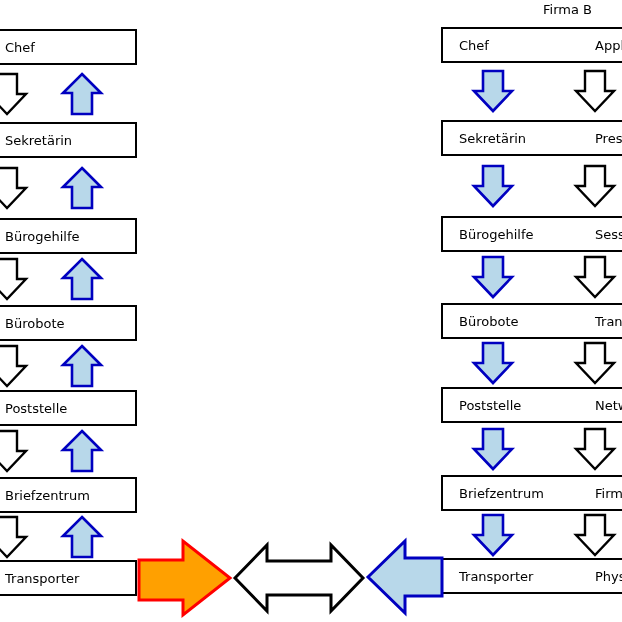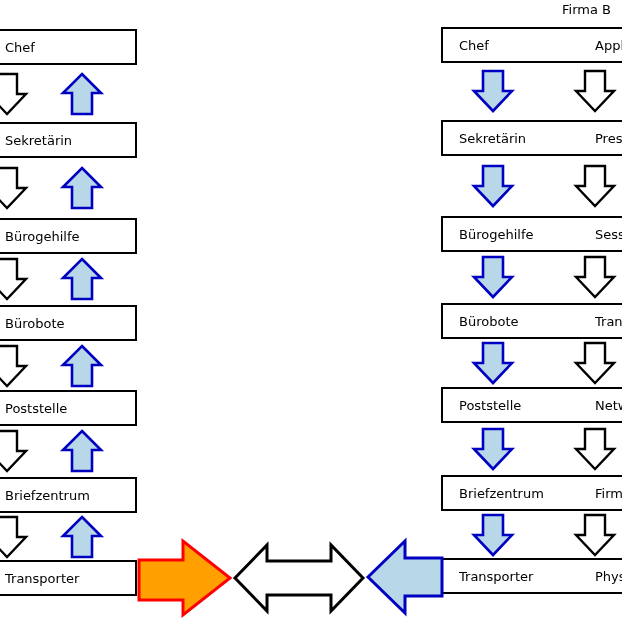--- a/index.html
+++ b/index.html
@@ -8,21 +8,21 @@
     position: relative;
     width: 622px;
     height: 622px;
     overflow: hidden;
     background: var(--background, #fff);
     font-family: "DejaVu Sans", "Liberation Sans", sans-serif;
     color: var(--text, #000);
   }
   .firm-label {
     position: absolute;
-    left: 562px;
+    left: 543px;
     top: 2px;
     font-size: 13px;
     white-space: nowrap;
   }
   .box {
     position: absolute;
     height: 36px;
     background: #fff;
     border: 2px solid var(--box_border, #000);
     box-sizing: border-box;

